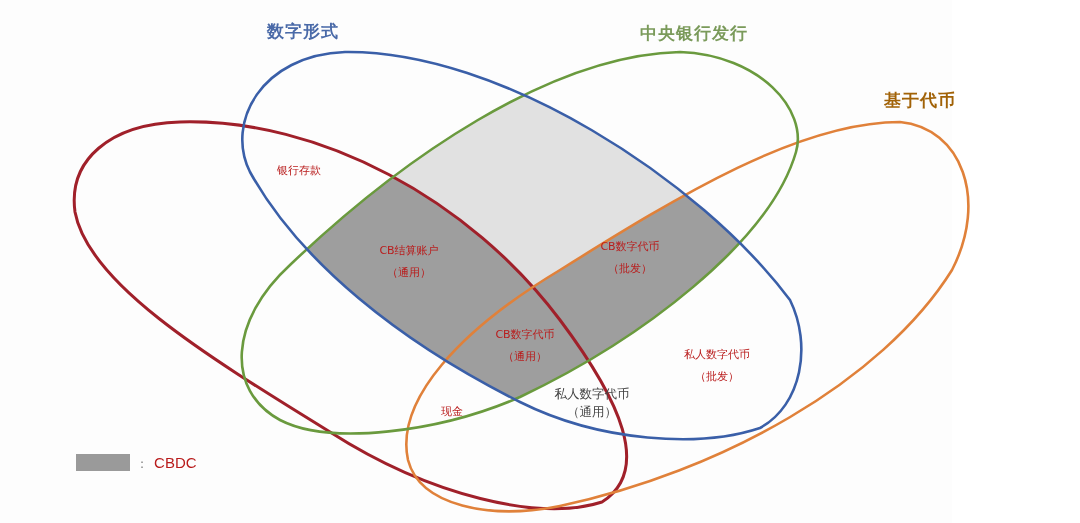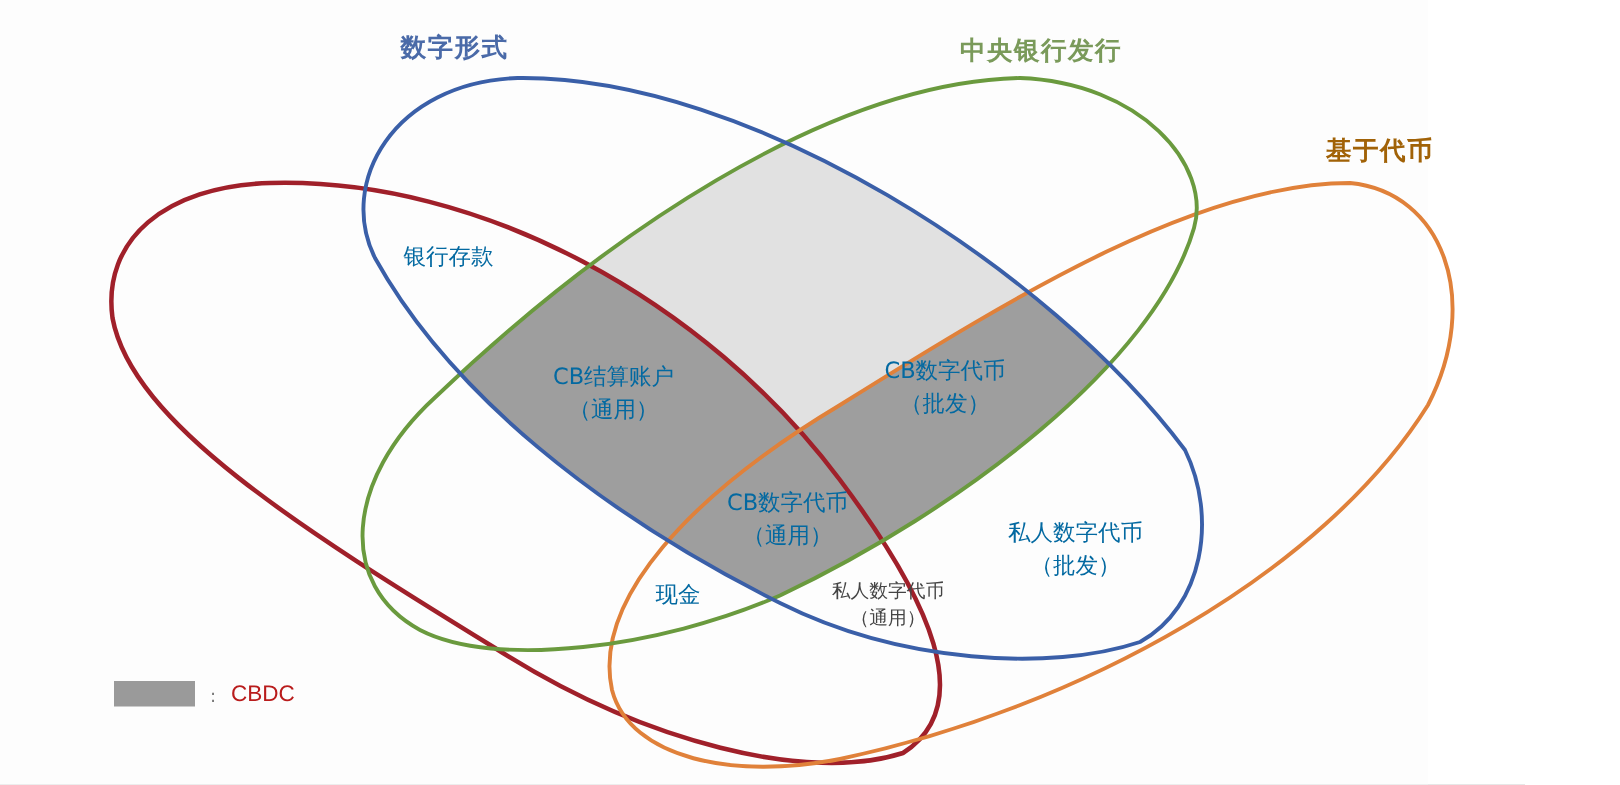--- a/index.html
+++ b/index.html
@@ -27,22 +27,22 @@
     }
     .set-label {
       position: absolute;
       font-size: 17px;
       font-weight: bold;
       letter-spacing: 1px;
       white-space: nowrap;
     }
     .region-label {
       position: absolute;
-      font-size: 15px;
-      color: #0369a1;
+      font-size: 11px;
+      color: #b91c1c;
       text-align: center;
       line-height: 22px;
       white-space: nowrap;
       transform: translateX(-50%);
     }
     .region-label.small {
       font-size: 12.5px;
       line-height: 18px;
       color: #444444;
     }
@@ -132,21 +132,21 @@
   <div class="region-label" style="left:525px; top:324px;">
     <span>CB数字代币</span>
     <span>（通用）</span>
   </div>
 
   <div class="region-label" style="left:717px; top:344px;">
     <span>私人数字代币</span>
     <span>（批发）</span>
   </div>
 
-  <div class="region-label" style="left:452px; top:385px;">
+  <div class="region-label" style="left:452px; top:401px;">
     <span>现金</span>
   </div>
 
   <div class="region-label small" style="left:592px; top:385px;">
     <span>私人数字代币</span>
     <span>（通用）</span>
   </div>
 
   <div class="legend">
     <div class="legend-swatch"></div>

